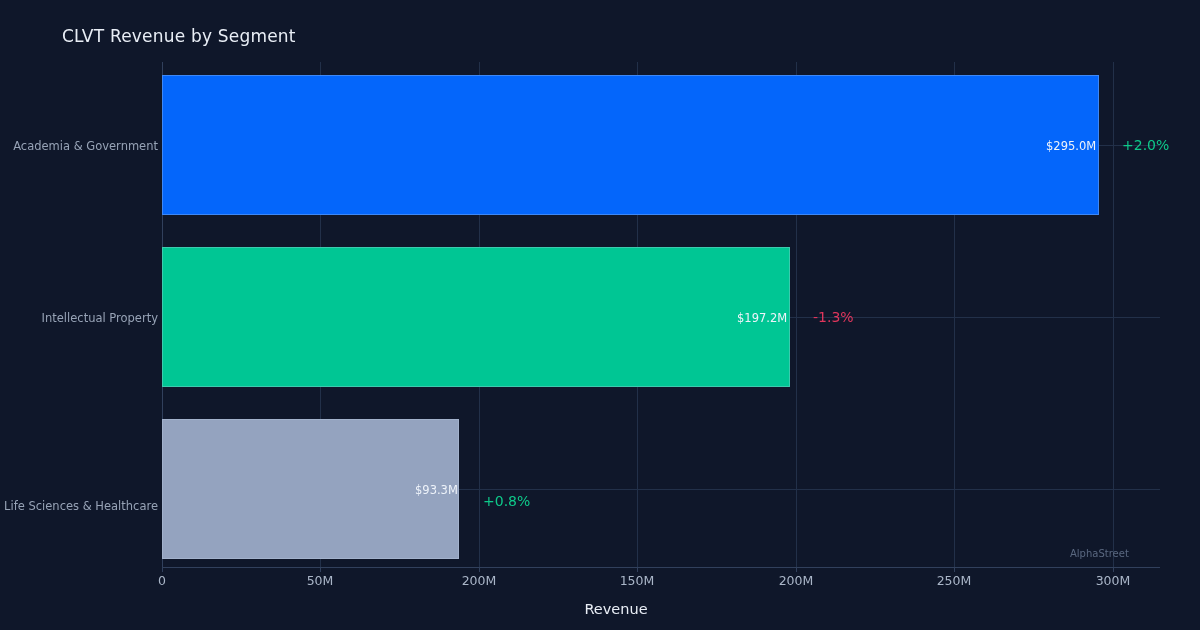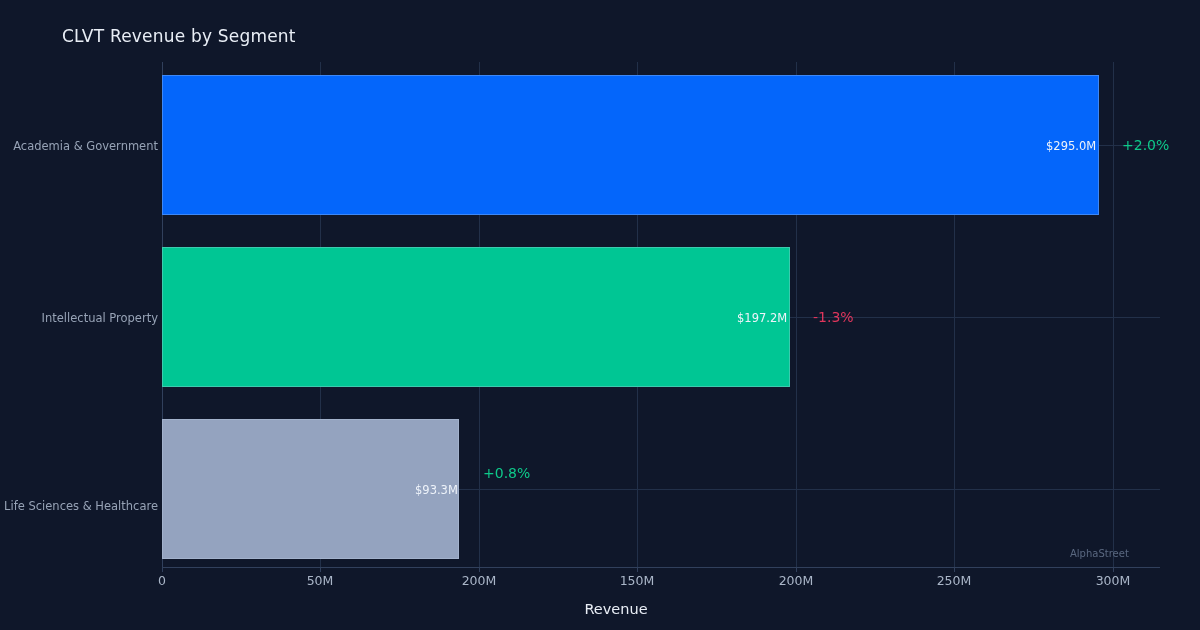--- a/index.html
+++ b/index.html
@@ -181,19 +181,19 @@
   <div class="bar" style="top:75px; height:140px; width:937px; background:#0466fb;"></div>
   <div class="bar" style="top:247px; height:140px; width:628px; background:#00c694;"></div>
   <div class="bar" style="top:419px; height:140px; width:297px; background:#94a3bf;"></div>
 
   <div class="bar-value" style="left:1046px; top:146px;">$295.0M</div>
   <div class="bar-value" style="left:737px; top:318px;">$197.2M</div>
   <div class="bar-value" style="left:415px; top:490px;">$93.3M</div>
 
   <div class="delta-label delta-pos" style="left:1122px; top:145px;">+2.0%</div>
   <div class="delta-label delta-neg" style="left:813px; top:317px;">-1.3%</div>
-  <div class="delta-label delta-pos" style="left:483px; top:473px;text-align:center;">+0.8%</div>
+  <div class="delta-label delta-pos" style="left:483px; top:501px;text-align:center;">+0.8%</div>
 
   <div id="x-axis-title">Revenue</div>
 
   <div id="watermark">AlphaStreet</div>
 
 </div>
 
 </body></html>

